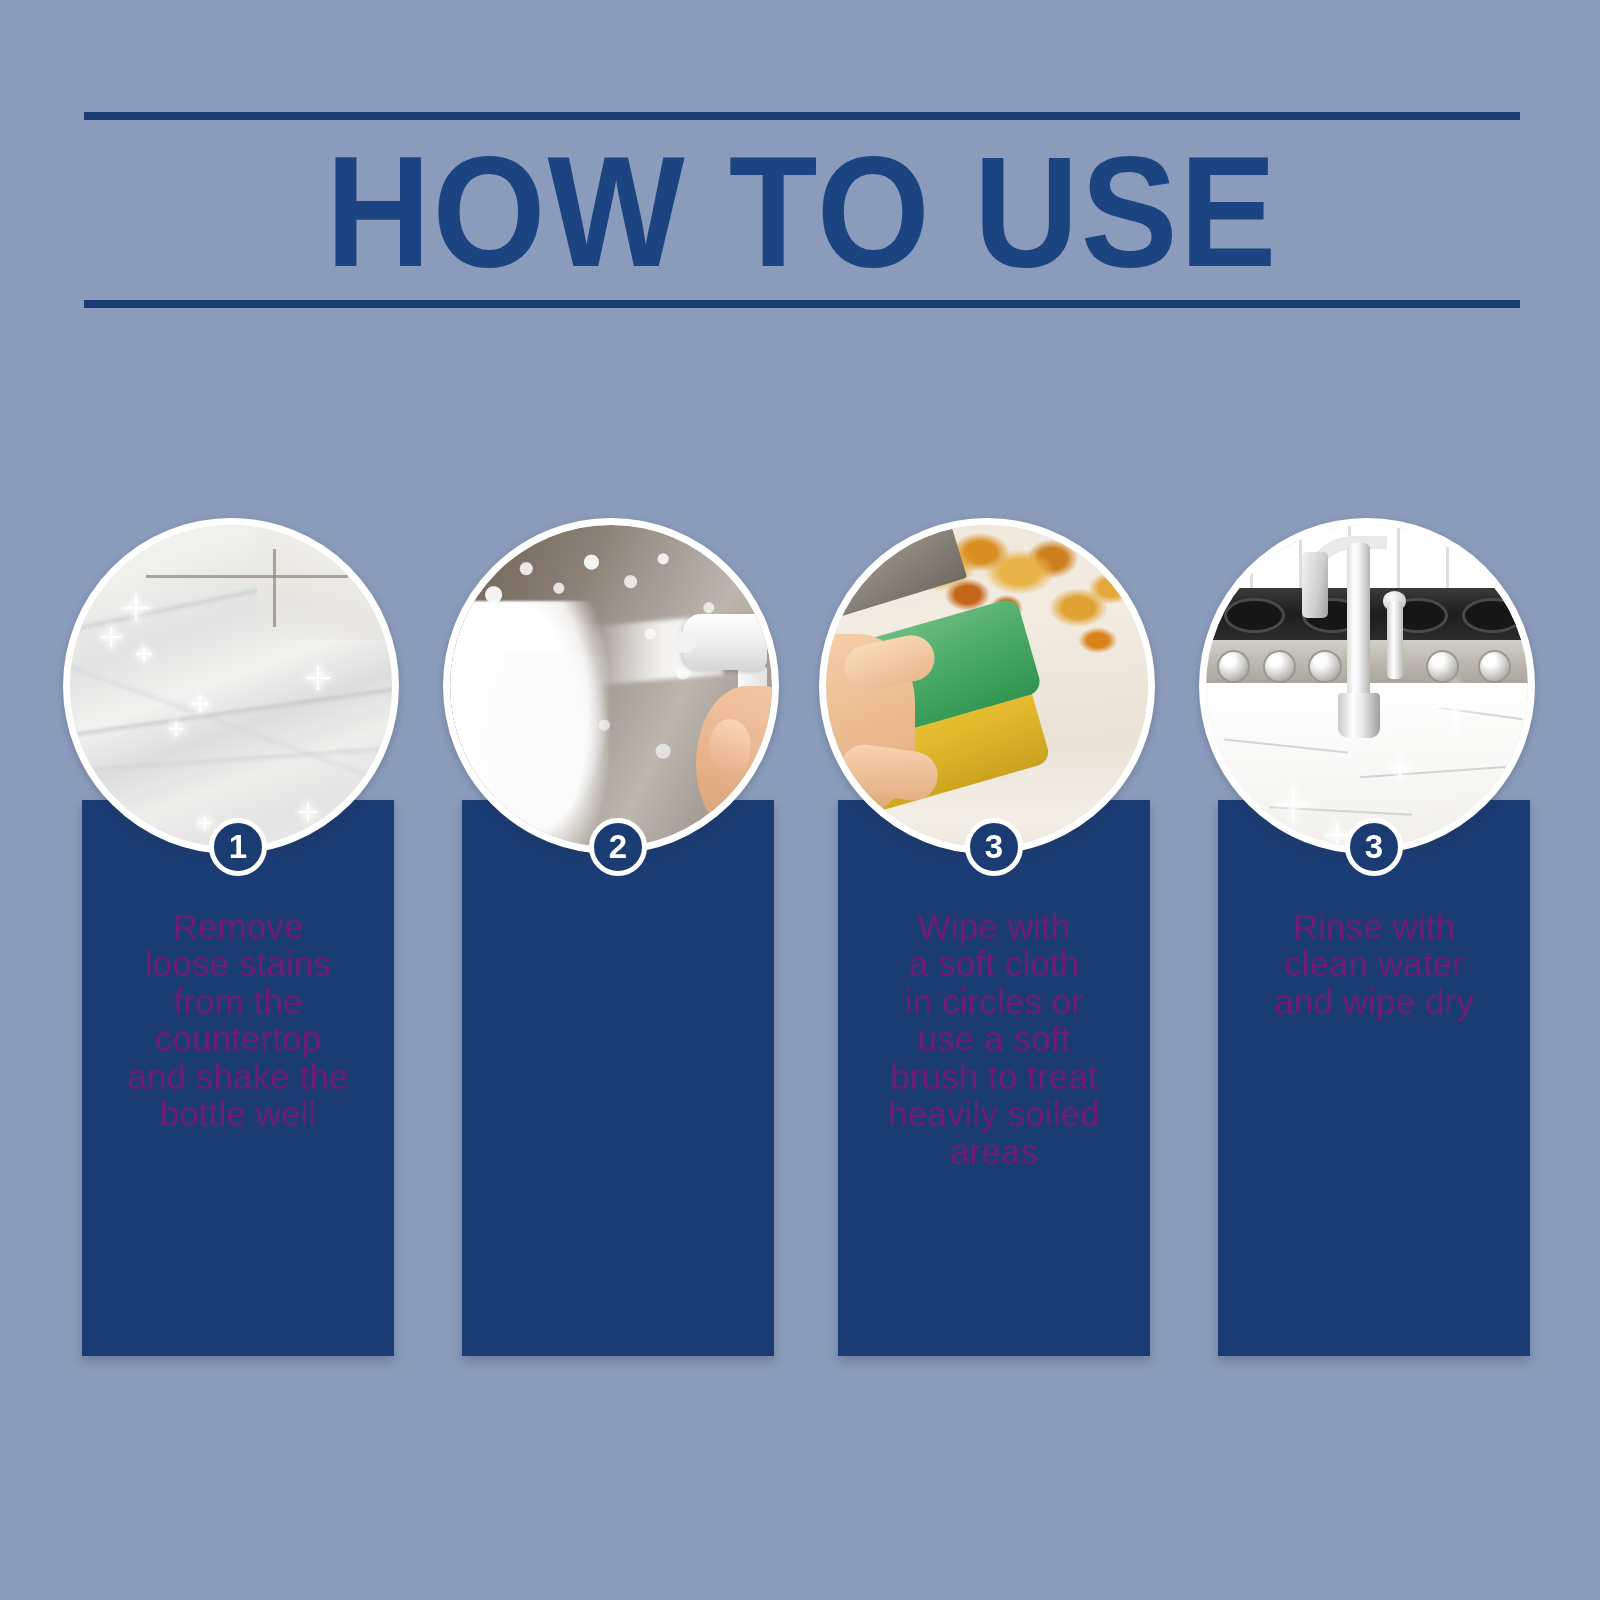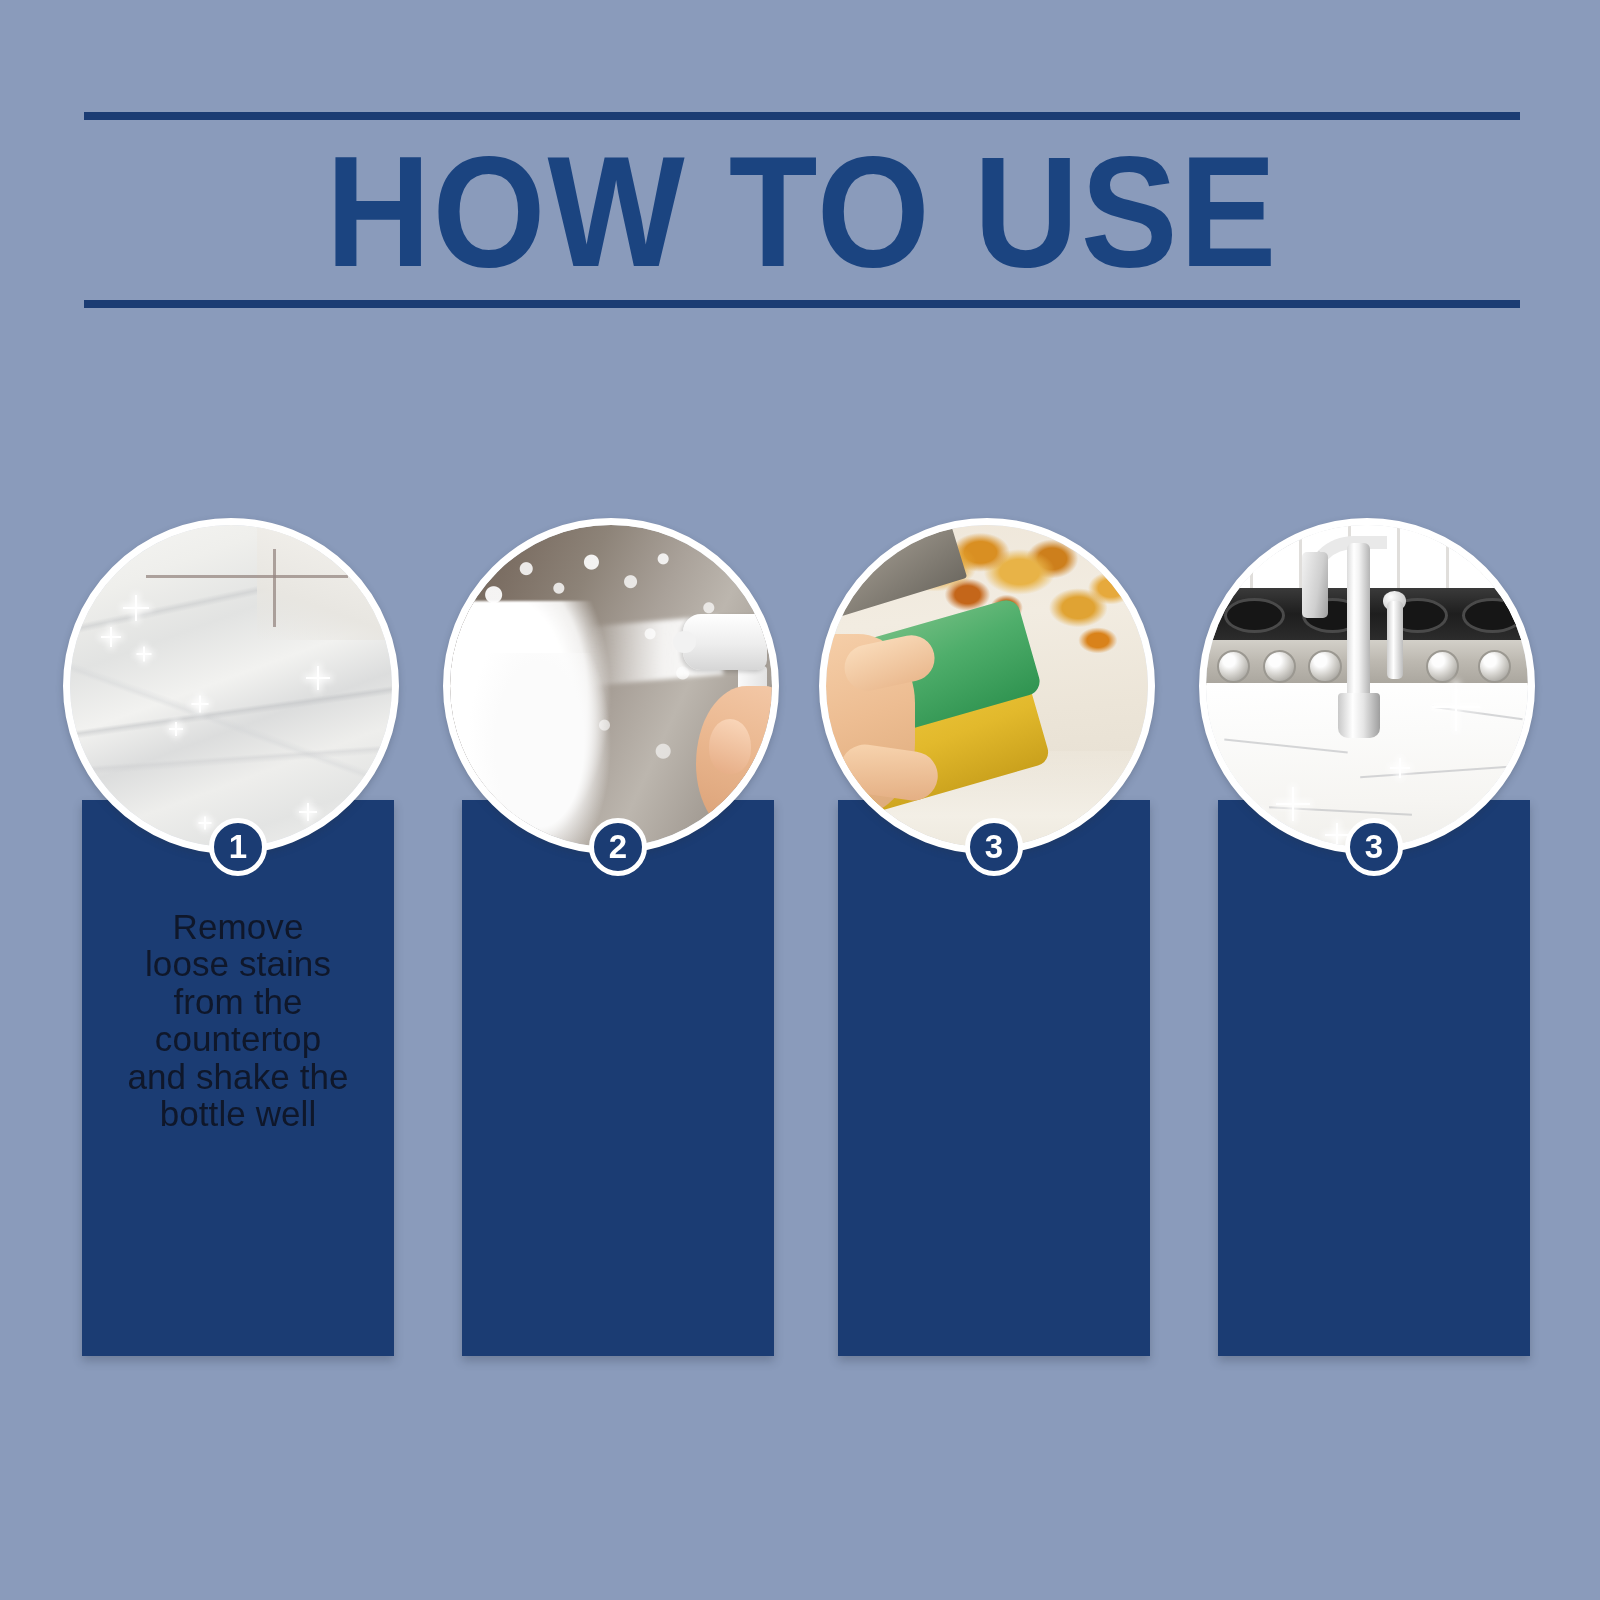--- a/index.html
+++ b/index.html
@@ -378,21 +378,21 @@
     z-index: 5;
   }
 
   
   .caption {
     position: absolute;
     left: 30px;
     top: 390px;
     width: 312px;
     text-align: center;
-    color: #0f172a;
+    color: #701a75;
     font-size: 35px;
     line-height: 1.07;
     font-weight: 400;
     white-space: pre-line;
     letter-spacing: 0.1px;
   }
 </style>
 </head>
 <body>
 
@@ -464,20 +464,27 @@
             <div class="clean-counter"></div>
             <div class="yellow"></div>
             <div class="green"></div>
             <div class="hand3"></div>
             <div class="finger"></div>
             <div class="finger2"></div>
           </div>
         </div>
       </div>
       <div class="badge">3</div>
+      <div class="caption">Wipe with
+a soft cloth
+in circles or
+use a soft
+brush to treat
+heavily soiled
+areas</div>
     </div>
 
     <div class="step step-3">
       <div class="panel"></div>
       <div class="photo">
         <div class="photo-inner">
           <div class="ph-faucet">
             <div class="tiles"></div>
             <div class="stove"></div>
             <div class="burner b1"></div>
@@ -503,16 +510,19 @@
             <div class="base"></div>
             <div class="sparkle" style="left:70%;top:49%;width:48px;height:48px;"></div>
             <div class="sparkle" style="left:22%;top:81%;width:34px;height:34px;"></div>
             <div class="sparkle" style="left:14%;top:88%;width:22px;height:22px;"></div>
             <div class="sparkle" style="left:37%;top:92%;width:24px;height:24px;"></div>
             <div class="sparkle" style="left:57%;top:72%;width:20px;height:20px;"></div>
           </div>
         </div>
       </div>
       <div class="badge">3</div>
+      <div class="caption">Rinse with
+clean water
+and wipe dry</div>
     </div>
 
   </div>
 </div>
 
 </body></html>

